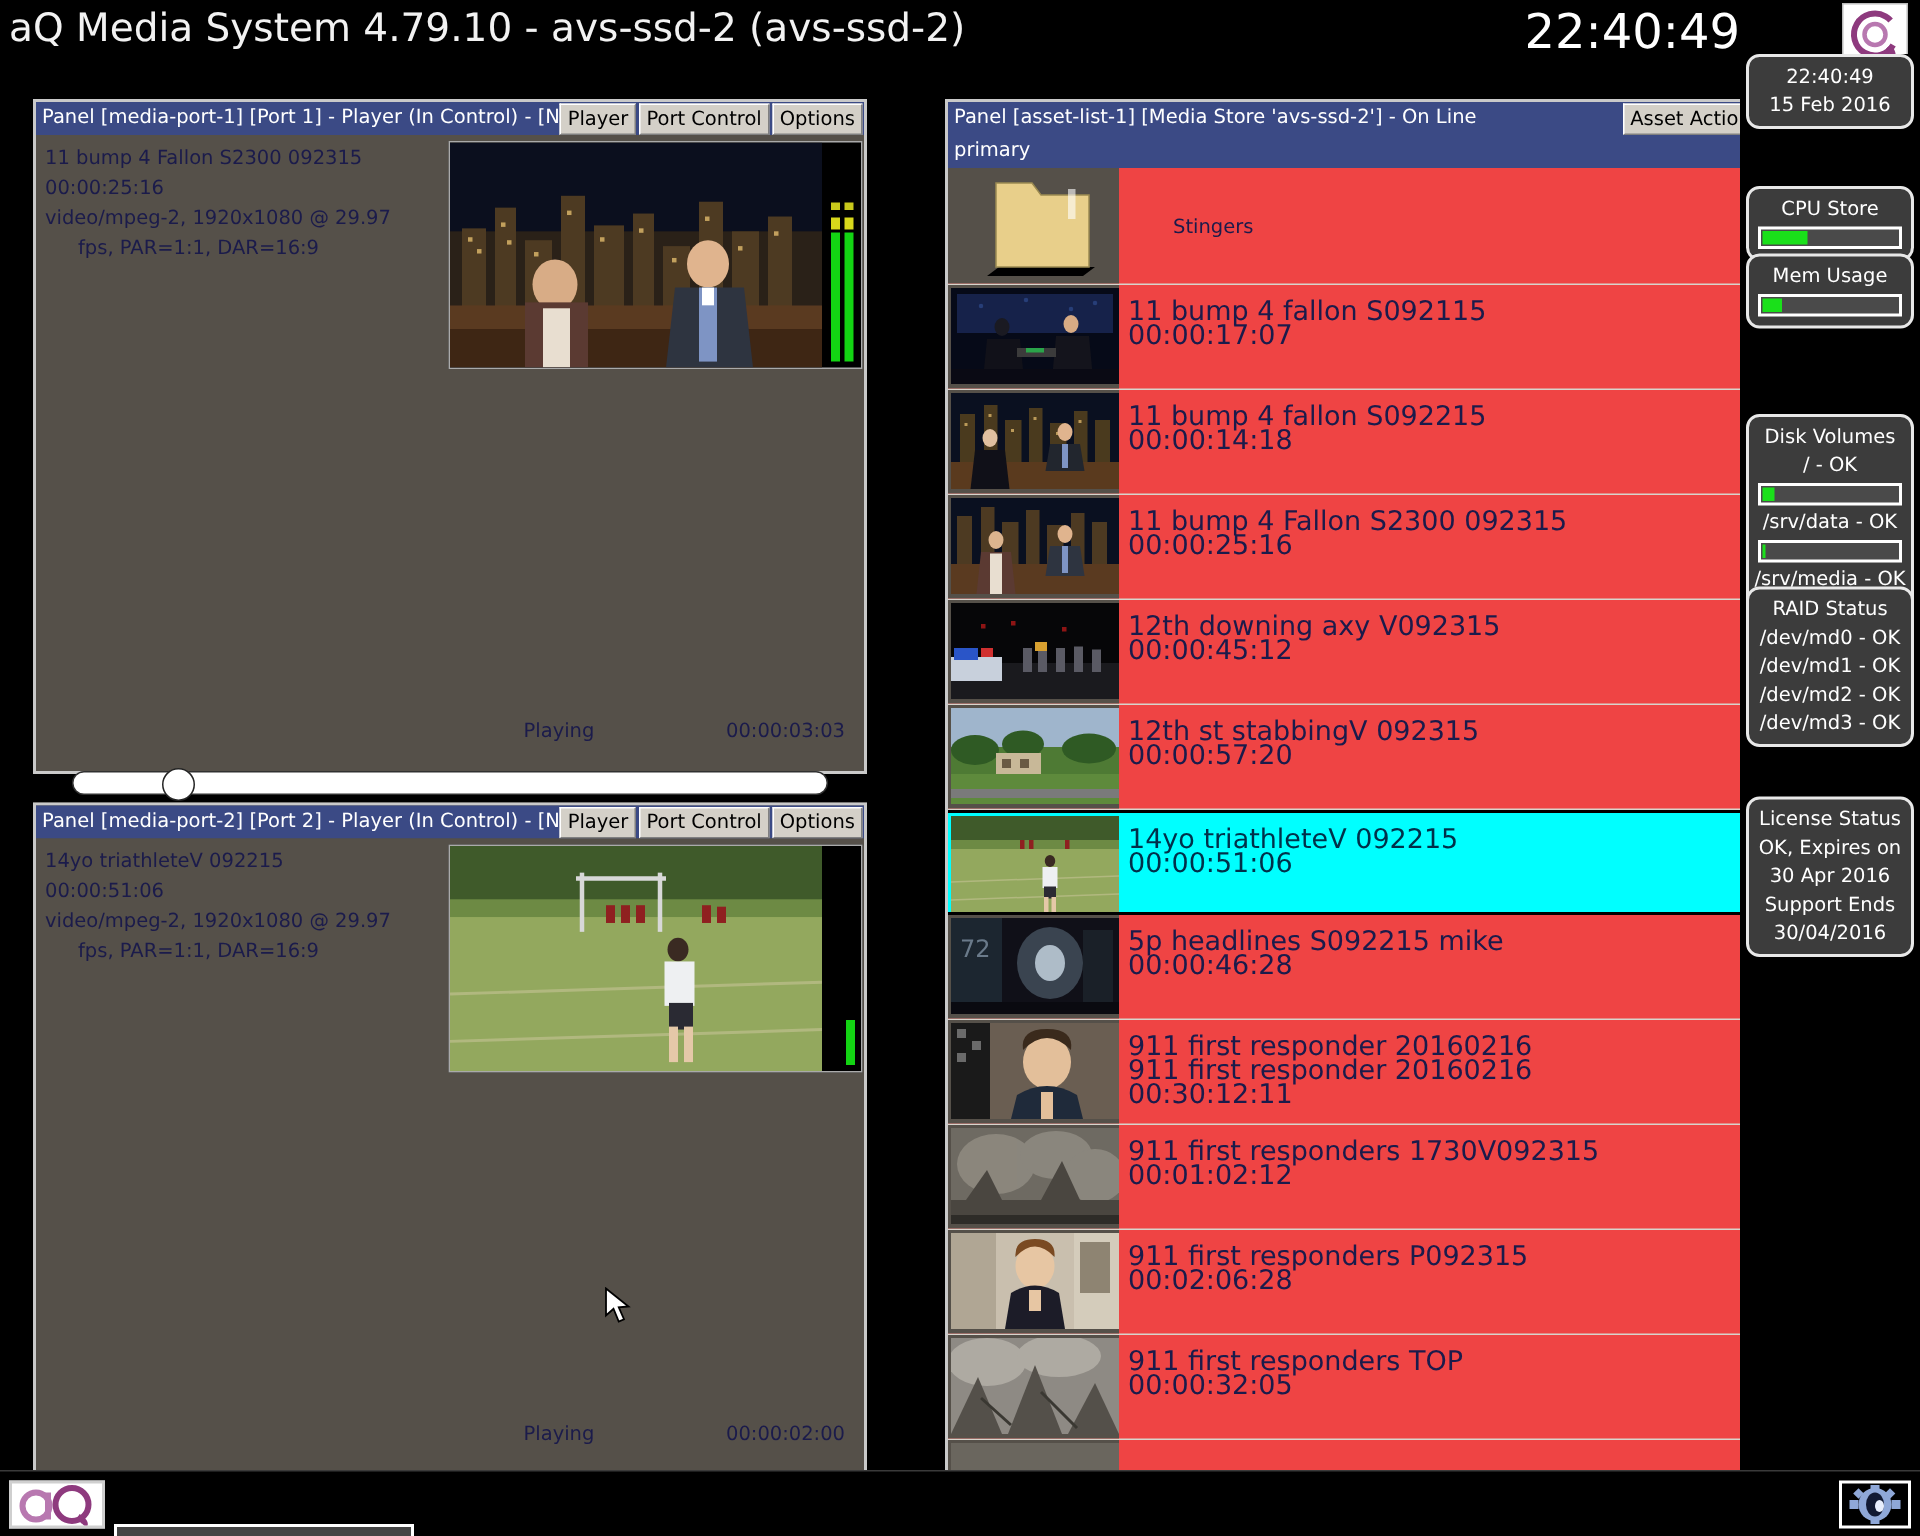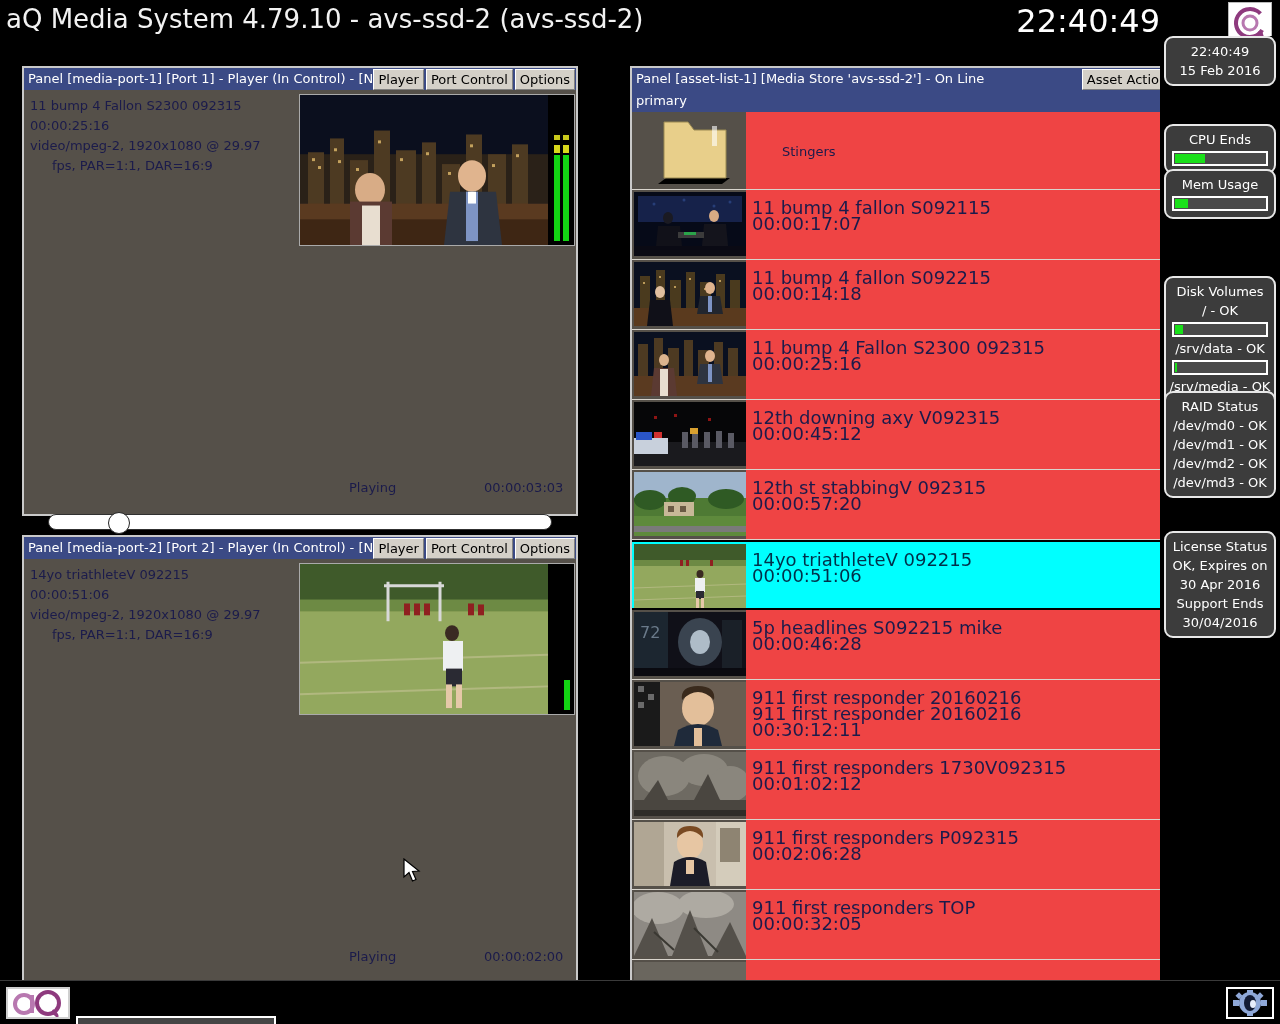--- a/index.html
+++ b/index.html
@@ -674,21 +674,21 @@
   </div>
 
   <div id="rail">
 
     <div class="rail-box" style="top:0px;">
       <div>22:40:49</div>
       <div>15 Feb 2016</div>
     </div>
 
     <div class="rail-box" style="top:88px;">
-      <div class="ttl">CPU Ends</div>
+      <div class="ttl">CPU Store</div>
       <div class="bar-out">
         <div class="bar-in" id="cpu-bar" style="width: 33%;"></div>
       </div>
     </div>
 
     <div class="rail-box" style="top:133px;">
       <div class="ttl">Mem Usage</div>
       <div class="bar-out">
         <div class="bar-in" id="mem-bar" style="width: 14%;"></div>
       </div>

